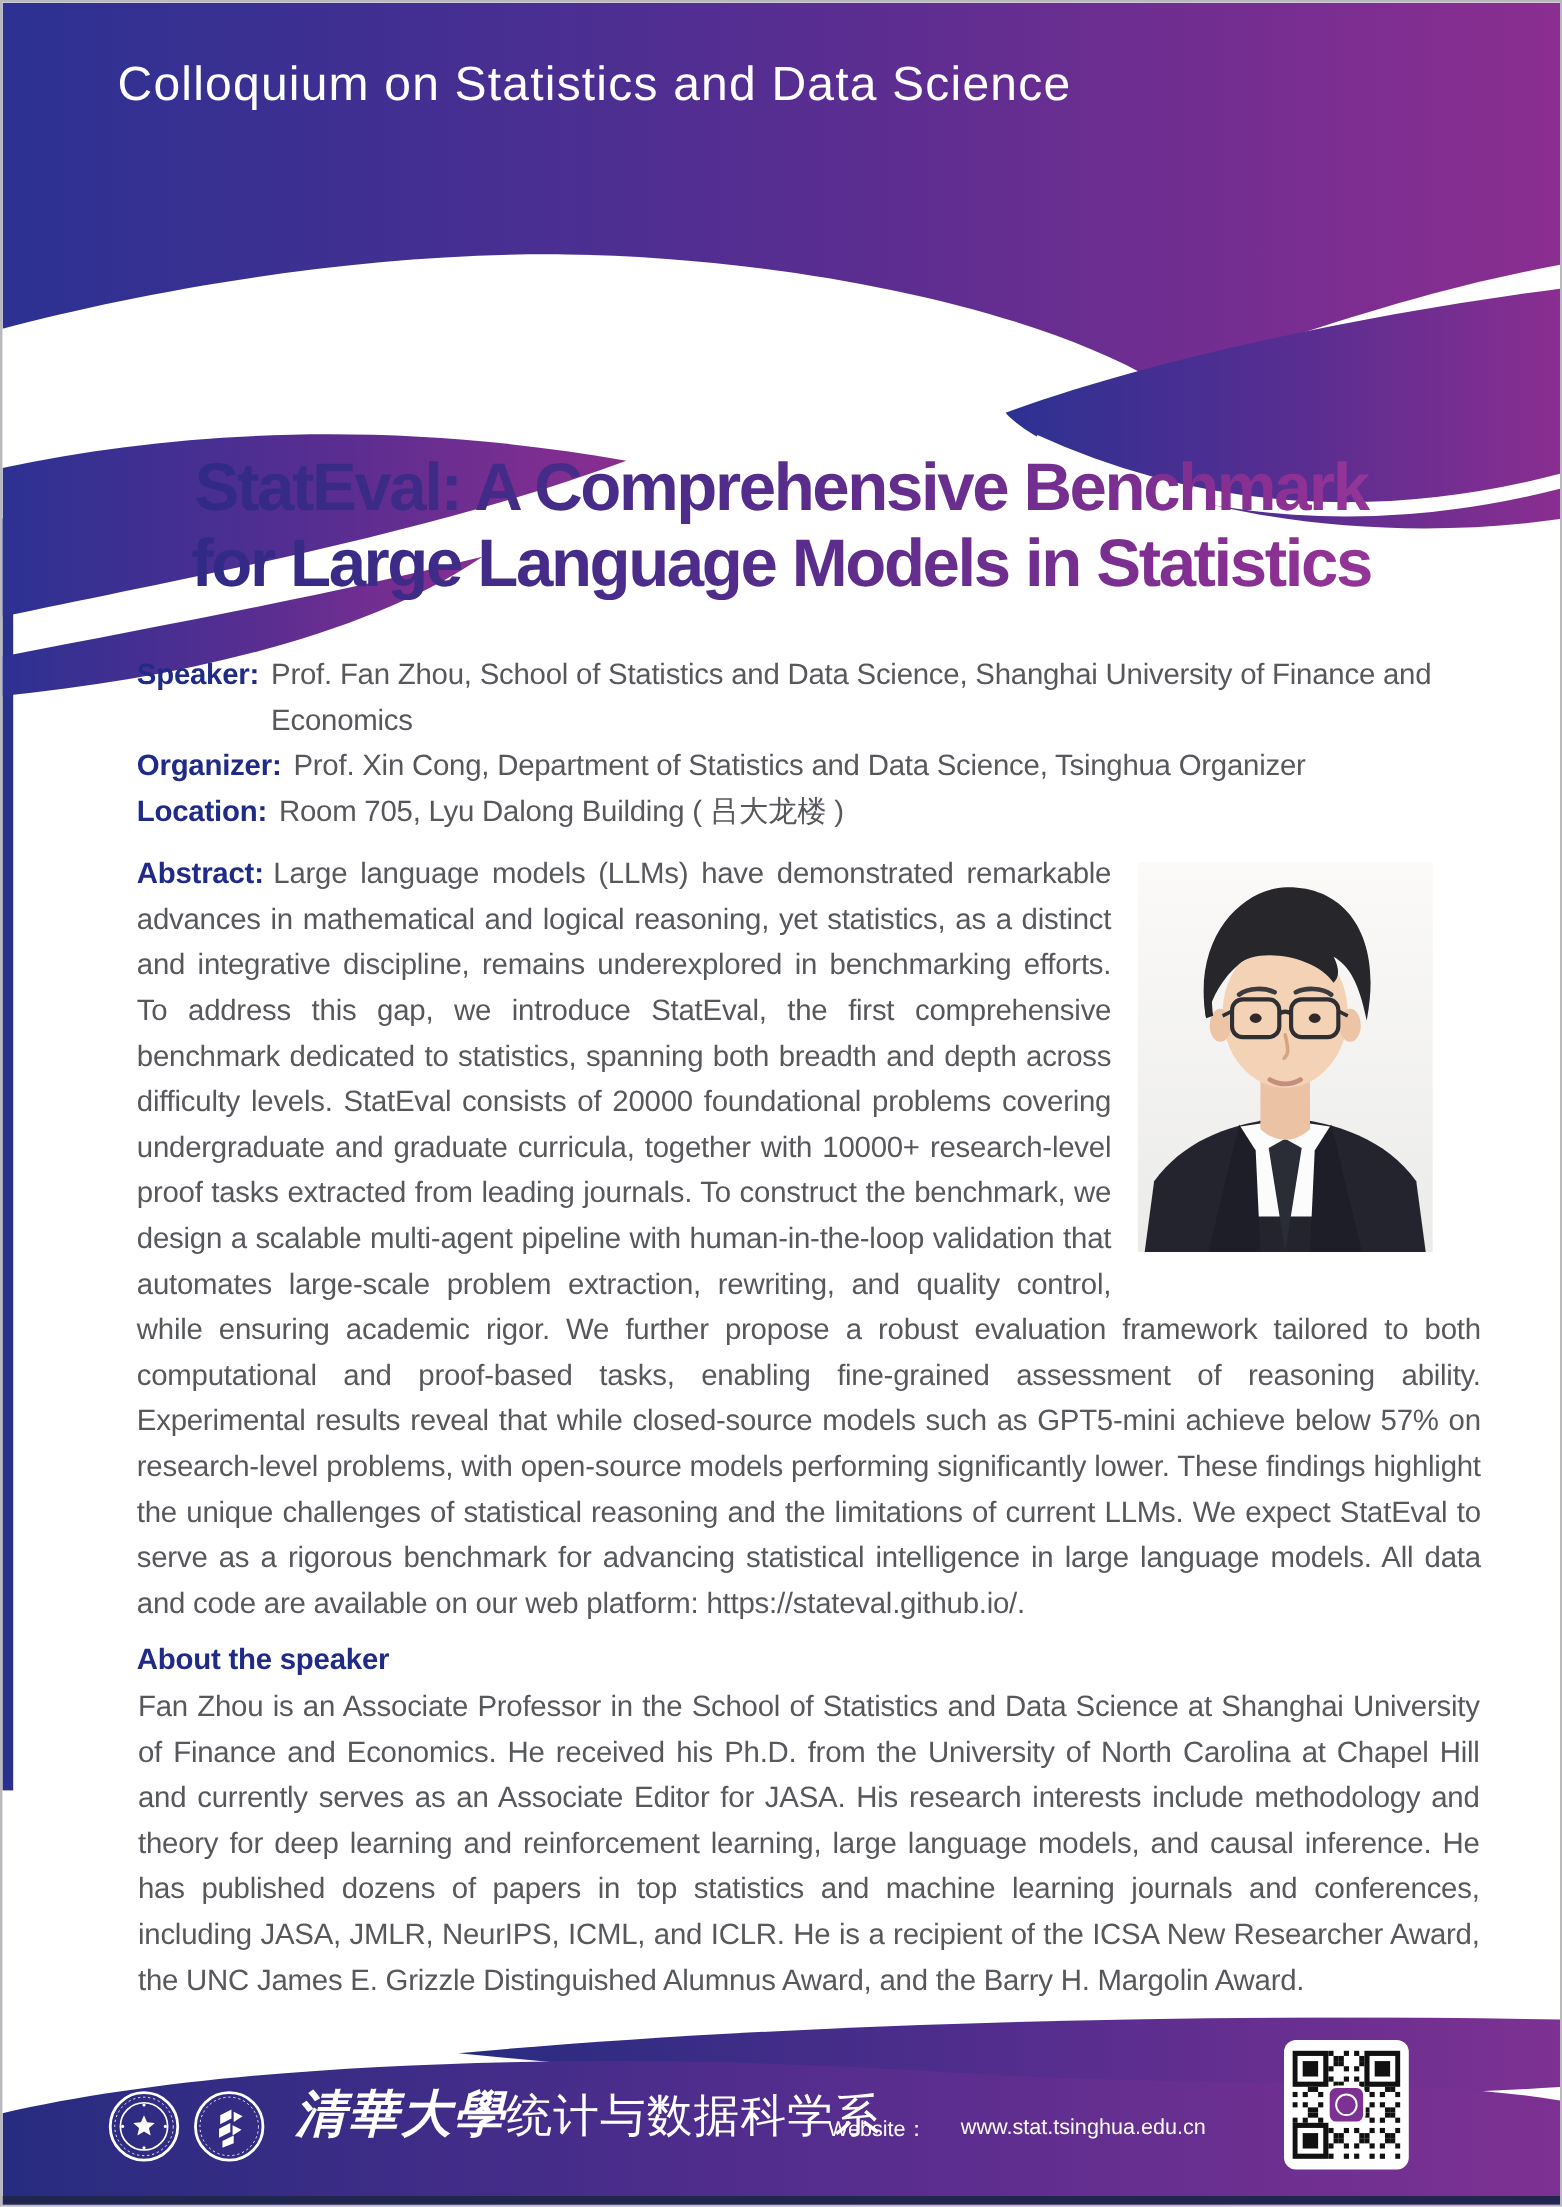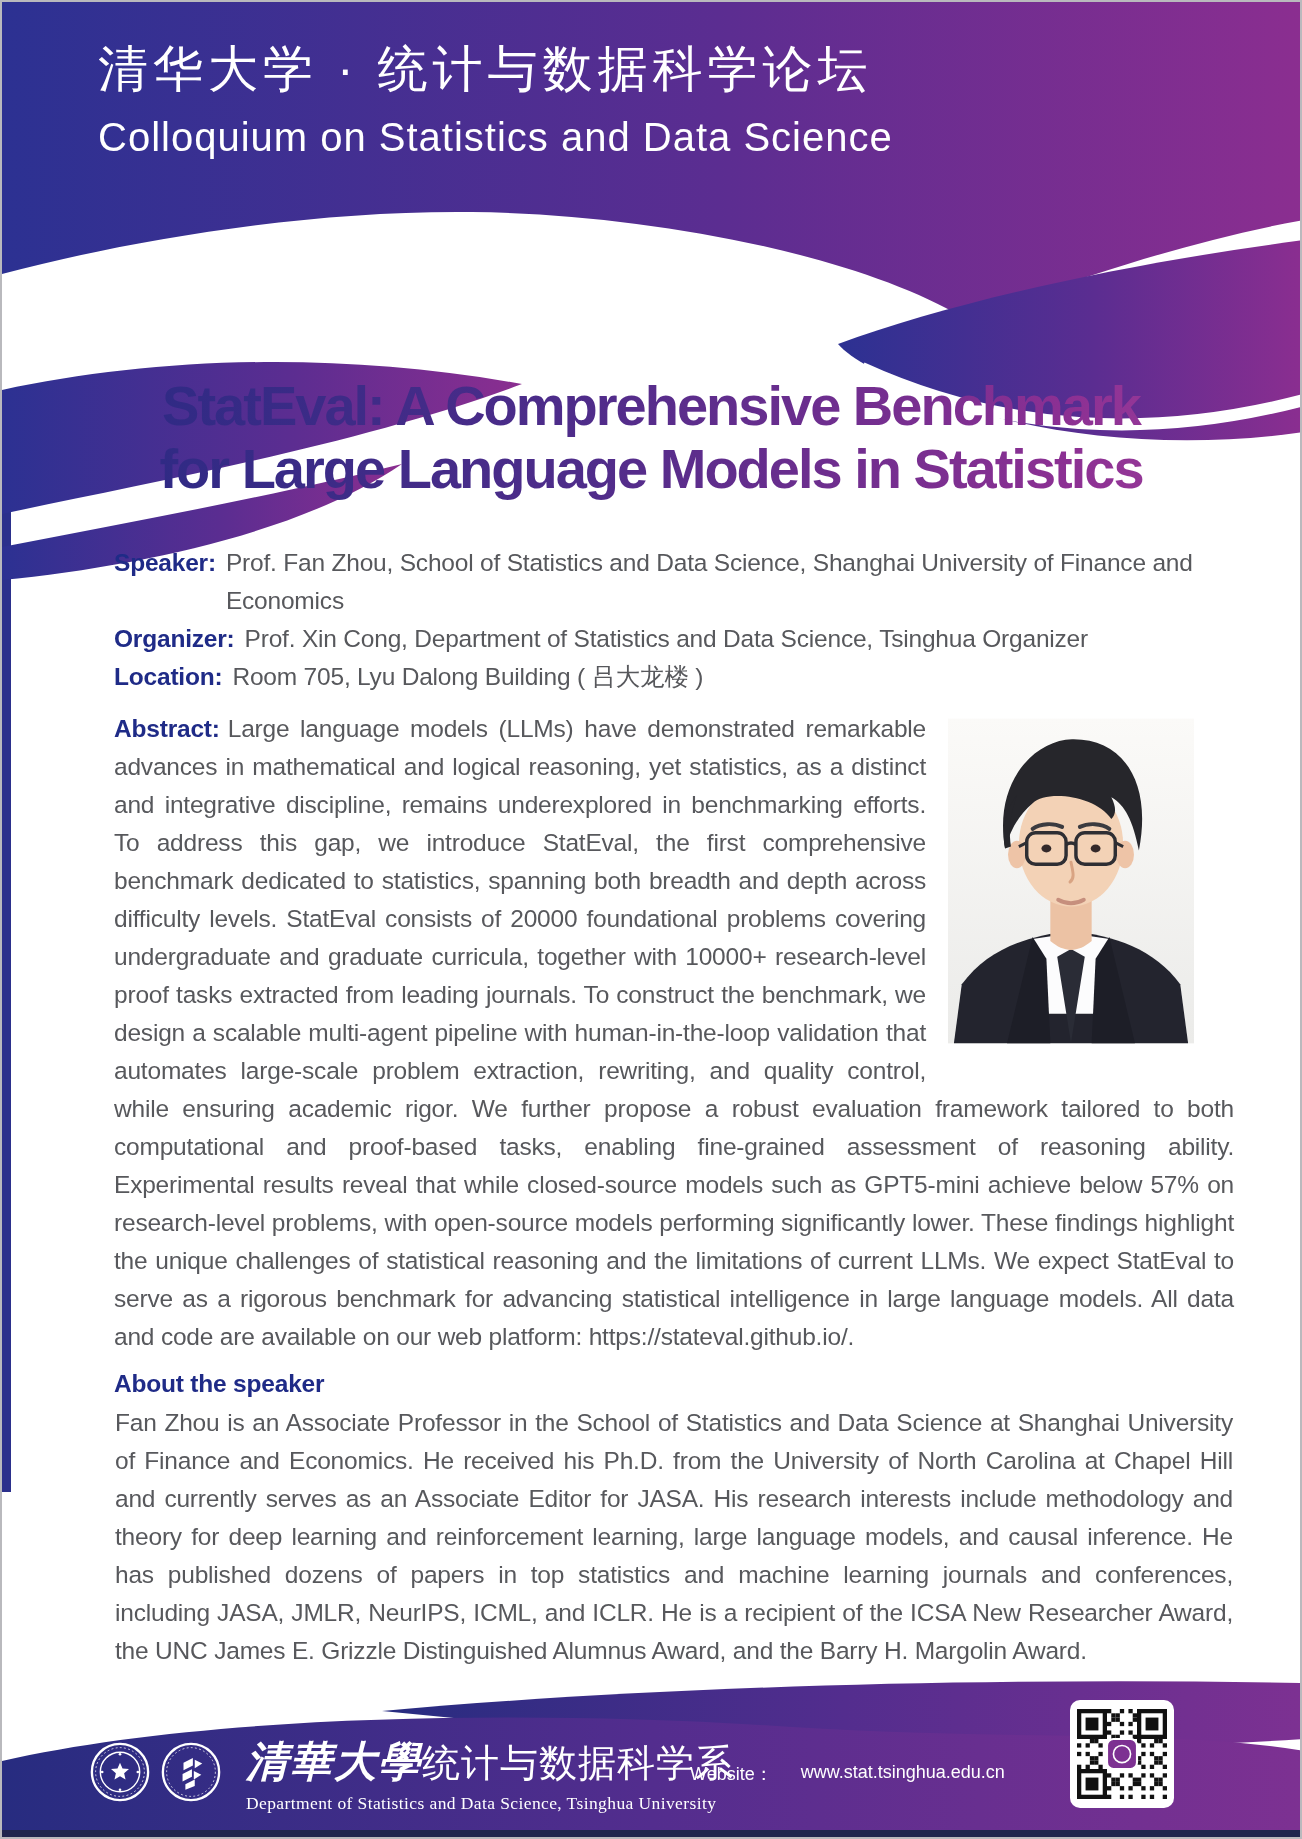--- a/index.html
+++ b/index.html
@@ -79,21 +79,20 @@
     <path d="M860,366 C1000,430 1150,438 1302,398" fill="none" stroke="#ffffff" stroke-width="12"></path>
 
     <path d="M0,388 C150,356 330,348 520,382 C360,442 150,480 0,512 Z" fill="url(#hgrad)"></path>
 
     <path d="M0,545 C140,518 280,492 400,462 C300,530 140,564 0,578 Z" fill="url(#hgrad)"></path>
   </svg>
 
   <div class="left-bar"></div>
 
   <div class="header-text">
-    <div class="header-title-zh">清华大学 · 统计与数据科学论坛</div>
     <div class="header-title-en">Colloquium on Statistics and Data Science</div>
   </div>
 
   <div class="talk-title">
     <div>StatEval: A Comprehensive Benchmark</div>
     <div>for Large Language Models in Statistics</div>
   </div>
 
   <div class="content">
 
@@ -197,21 +196,20 @@
       <path d="M24 22 L34 17 L34 25 L24 30 Z" fill="#fff"></path>
       <path d="M36 19 L44 23 L36 28 Z" fill="#fff"></path>
       <path d="M23 34 L33 29 L33 37 L23 42 Z" fill="#fff"></path>
       <path d="M35 31 L43 35 L35 40 Z" fill="#fff"></path>
       <path d="M26 45 L36 40 L36 47 L26 51 Z" fill="#fff"></path>
     </svg>
     <div class="dept-block">
       <div class="dept-zh-line">
         <span class="dept-zh-calli">清華大學</span><span class="dept-zh">统计与数据科学系</span>
       </div>
-      <div class="dept-en">Department of Statistics and Data Science, Tsinghua University</div>
     </div>
   </div>
 
   <div class="website">
     <span>Website：</span>
     <a href="#">www.stat.tsinghua.edu.cn</a>
   </div>
 
   <div class="qr-card">
     <svg id="qr-svg" viewBox="0 0 84 84">

